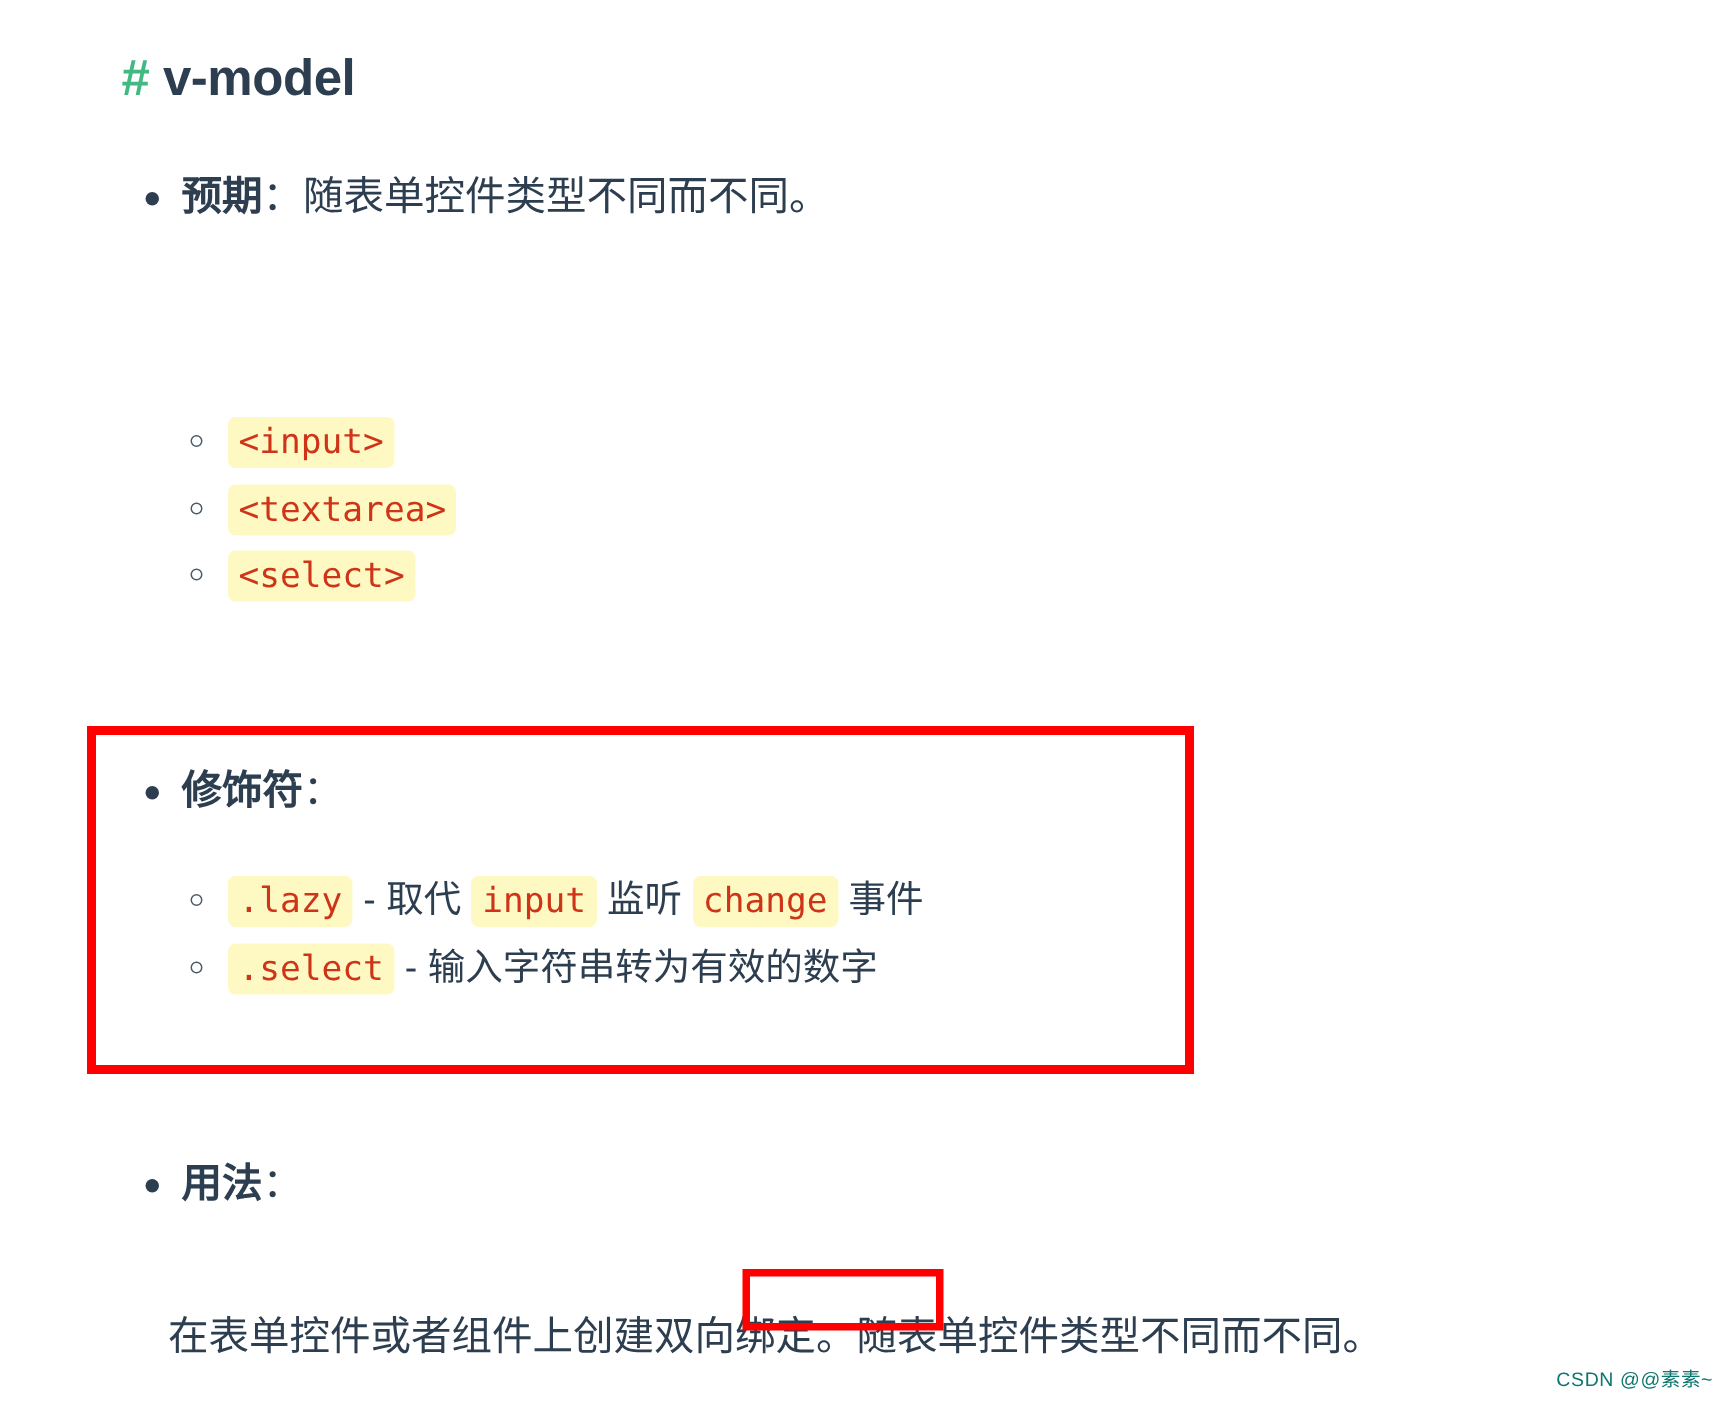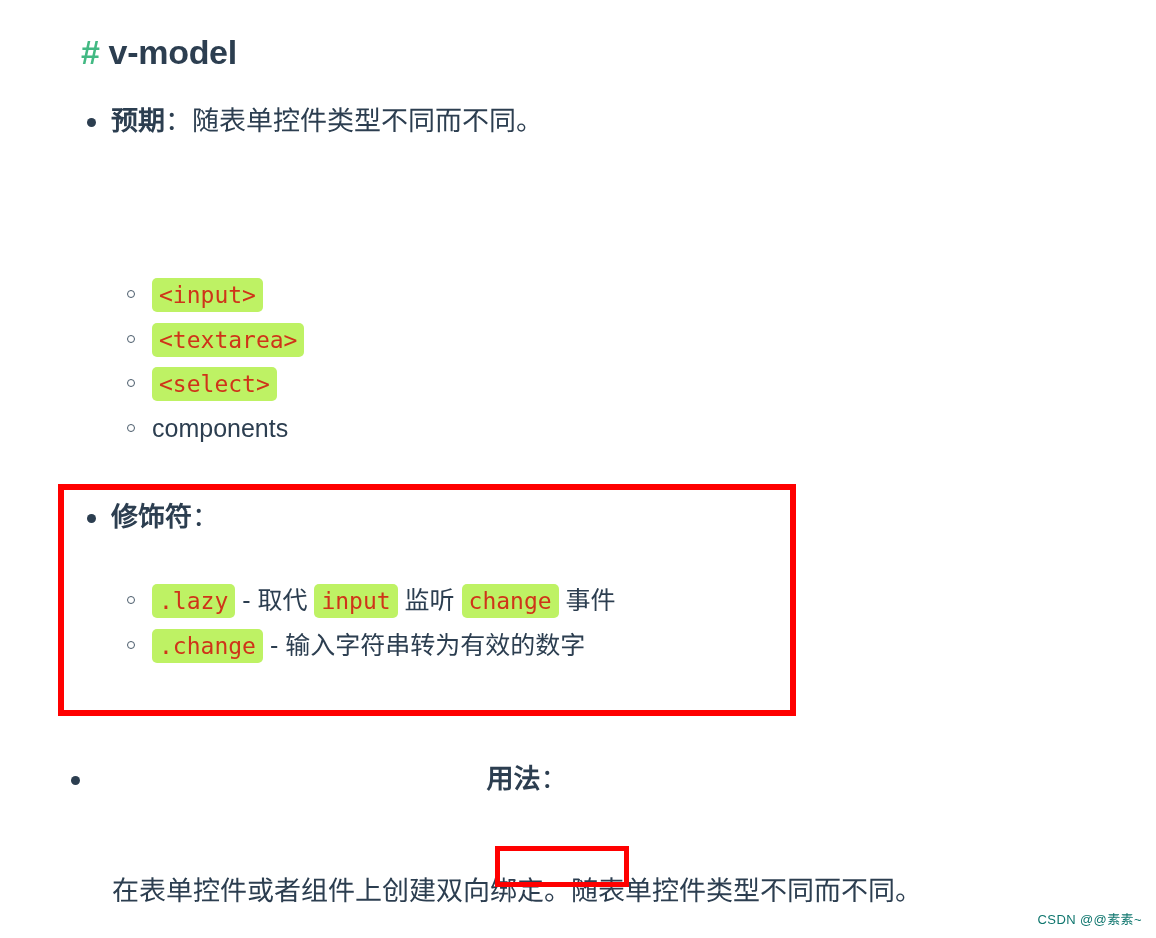--- a/index.html
+++ b/index.html
@@ -41,21 +41,21 @@
     font-weight: bold;
     margin-right: 9px;
   }
   .doc-title-text {
     color: #2c3e50;
   }
 
   
   .lvl1 {
     list-style: none;
-    margin: 1px;
+    margin: 11px;
     padding: 0;
   }
   .lvl1 > li {
     position: relative;
     padding-left: 34px;
     font-size: 27px;
     line-height: 1.5;
     color: #2c3e50;
   }
   .lvl1 > li::before {
@@ -101,34 +101,34 @@
     border-radius: 50%;
     border: 1.6px solid #4a5b6b;
     background: transparent;
     box-sizing: border-box;
   }
 
   
   code, .code {
     font-family: "DejaVu Sans Mono", "Liberation Mono", monospace;
     color: #cf3419;
-    background: #bef264;
+    background: #fef9c3;
     border-radius: 5px;
     padding: 4px 7px;
     font-size: 0.92em;
     white-space: pre;
   }
 
   
   #block-expect   { position: absolute; left: 76px; top: 100px;  width: 900px; }
   #block-limit    { position: absolute; left: 76px; top: 188px;  width: 900px; }
   #block-limit-sub{ position: absolute; left: 114px; top: 272px; width: 780px; }
   #block-modifier { position: absolute; left: 76px; top: 496px;  width: 700px; }
   #block-mod-sub  { position: absolute; left: 114px; top: 578px; width: 780px; }
-  #block-usage    { position: absolute; left: 60px; top: 758px;  width: 900px; text-align: center; }
+  #block-usage    { position: absolute; left: 76px; top: 758px;  width: 900px; }
   #block-para     { position: absolute; left: 112px; top: 844px; width: 1000px; }
 
   
   .red-box-outline {
     position: absolute;
     border: 6px solid #ff0000;
     box-sizing: border-box;
     pointer-events: none;
     z-index: 5;
   }
@@ -202,43 +202,40 @@
   <div id="block-limit-sub">
     <ul class="lvl2">
       <li>
         <code>&lt;input&gt;</code>
       </li>
       <li>
         <code>&lt;textarea&gt;</code>
       </li>
       <li>
         <code>&lt;select&gt;</code>
-      </li>
-      <li>
-        <span>components</span>
       </li>
     </ul>
   </div>
 
   <div id="mod-clip">
     <div id="block-modifier" style="left:18px; top:12px;">
       <ul class="lvl1">
         <li>
           <span class="item-label">修饰符</span><span class="item-sep">：</span>
         </li>
       </ul>
     </div>
 
     <div id="block-mod-sub" style="left:56px; top:94px;">
       <ul class="lvl2">
         <li>
           <code>.lazy</code><span> - 取代 </span><code>input</code><span> 监听 </span><code>change</code><span> 事件</span>
         </li>
         <li>
-          <code>.change</code><span> - 输入字符串转为有效的数字</span>
+          <code>.select</code><span> - 输入字符串转为有效的数字</span>
         </li>
       </ul>
     </div>
   </div>
 
   <div class="red-box-outline" id="redbox-modifiers"></div>
 
   <div id="block-usage">
     <ul class="lvl1">
       <li>

